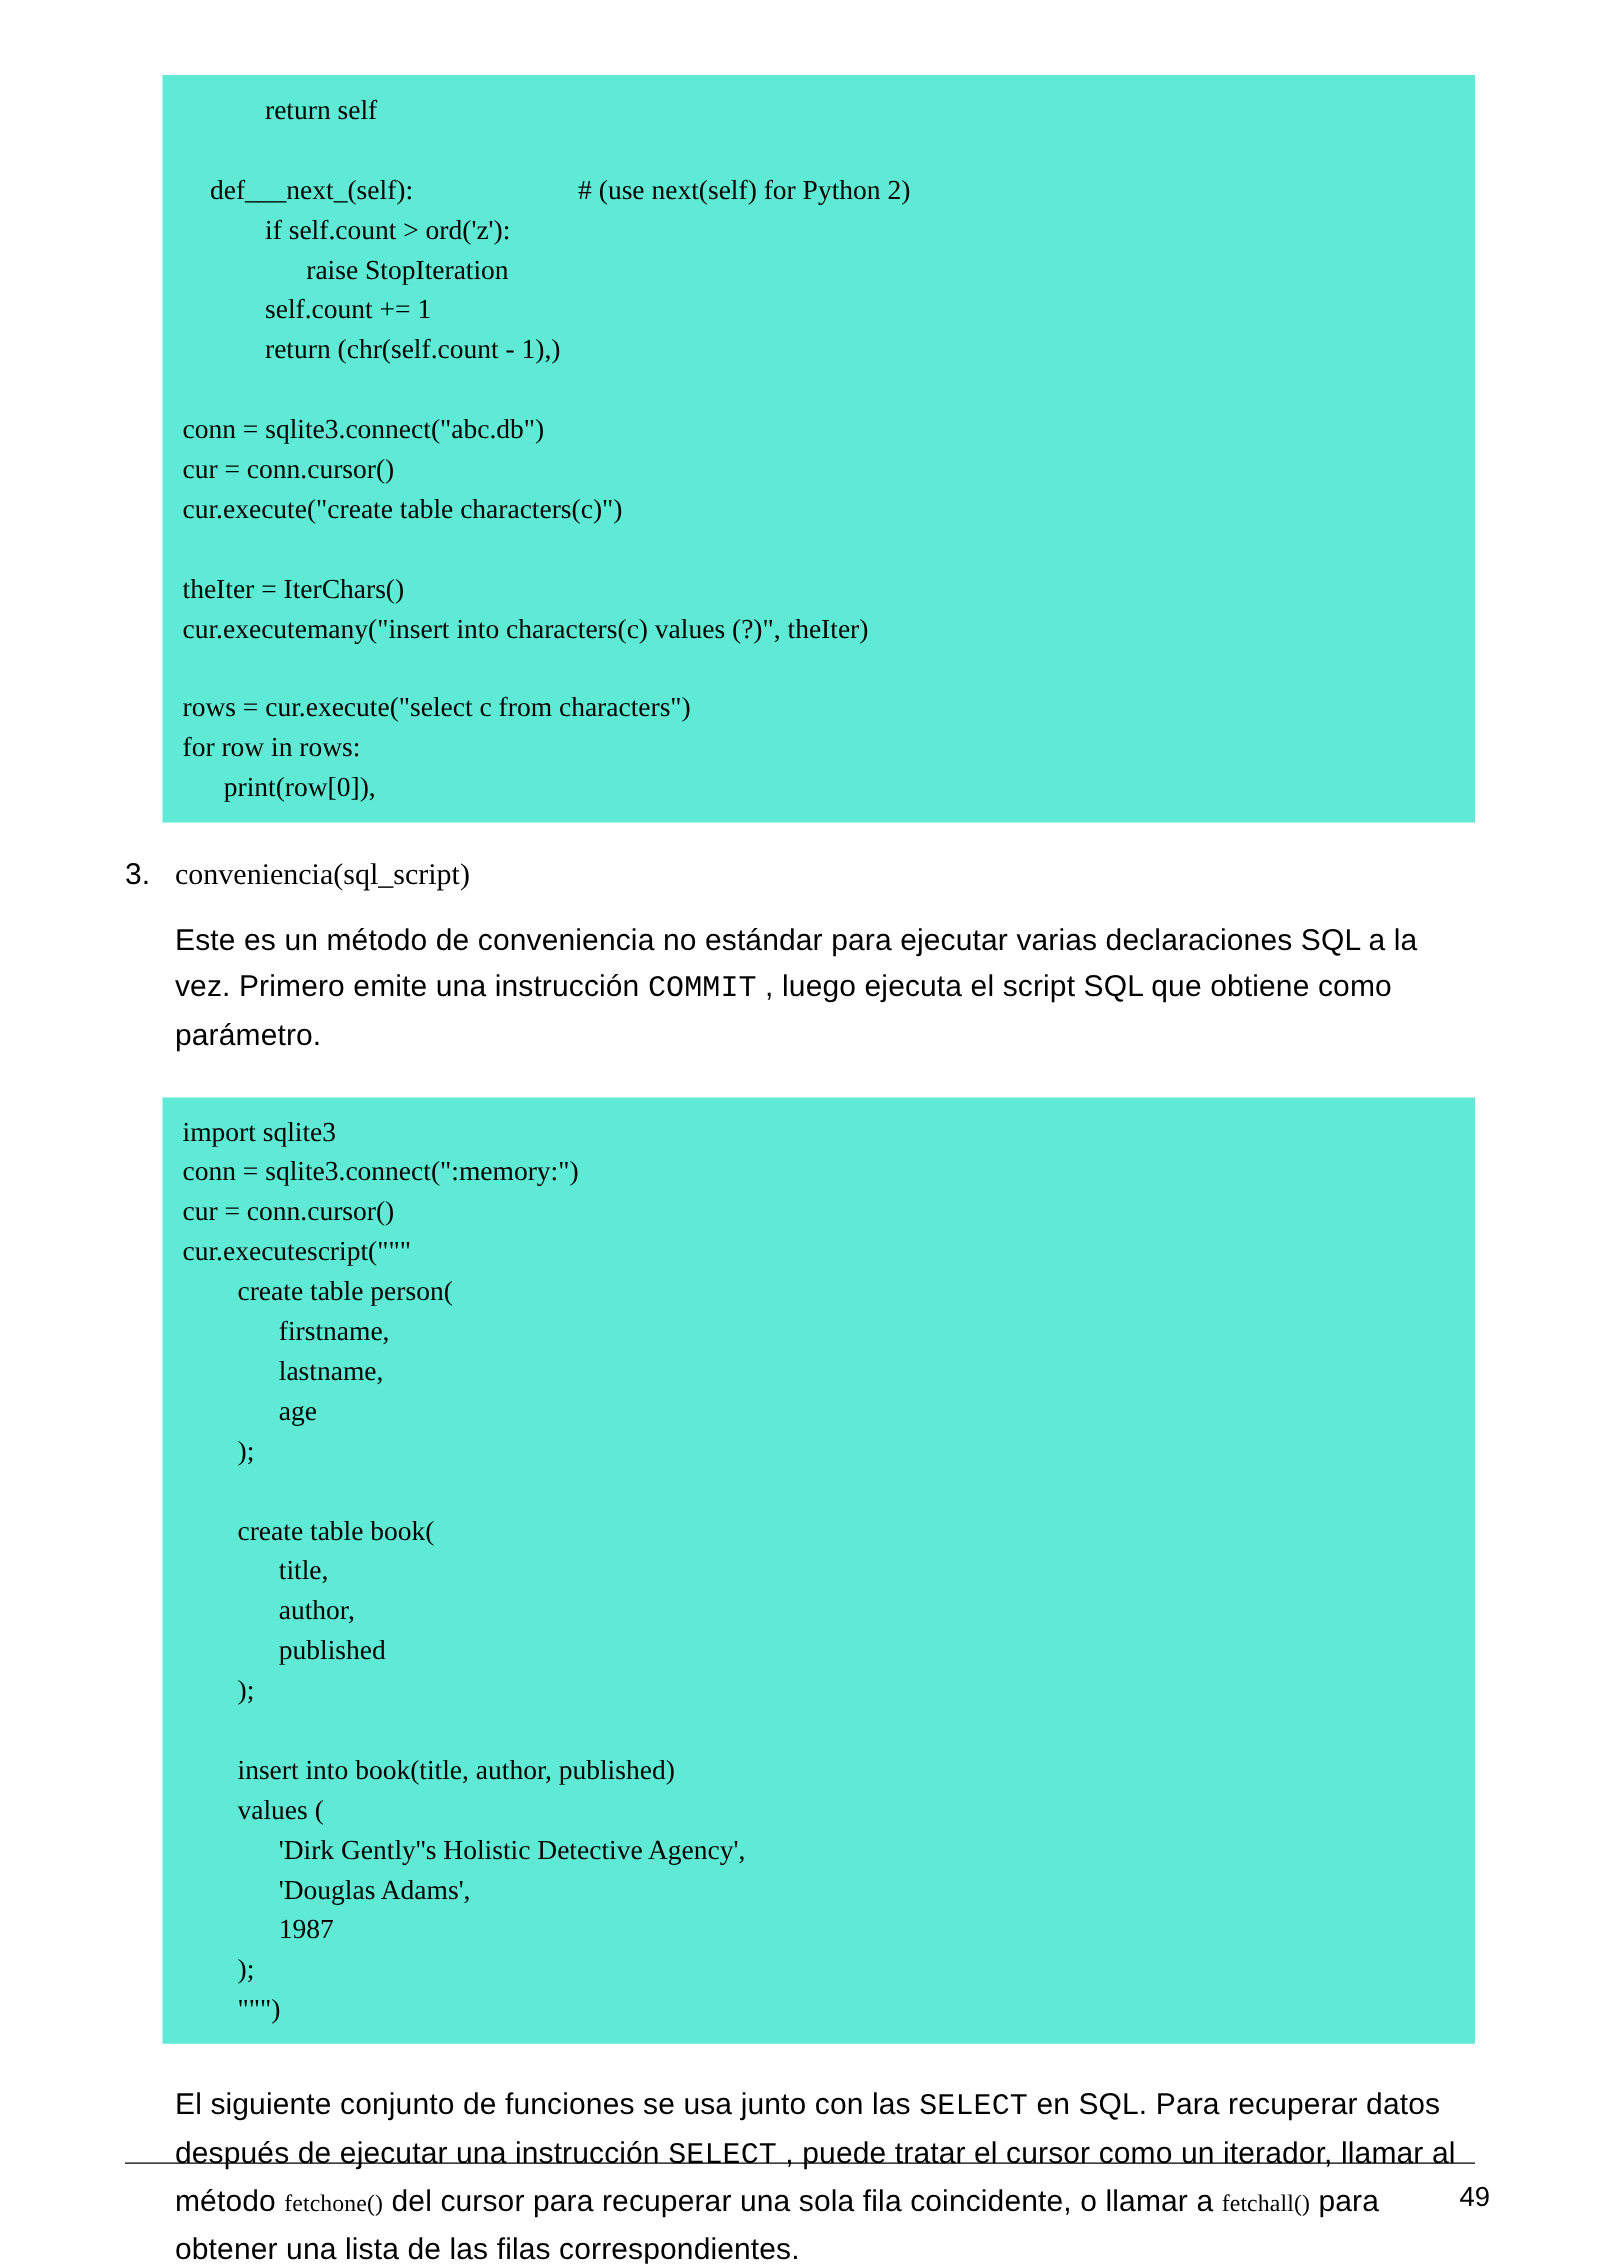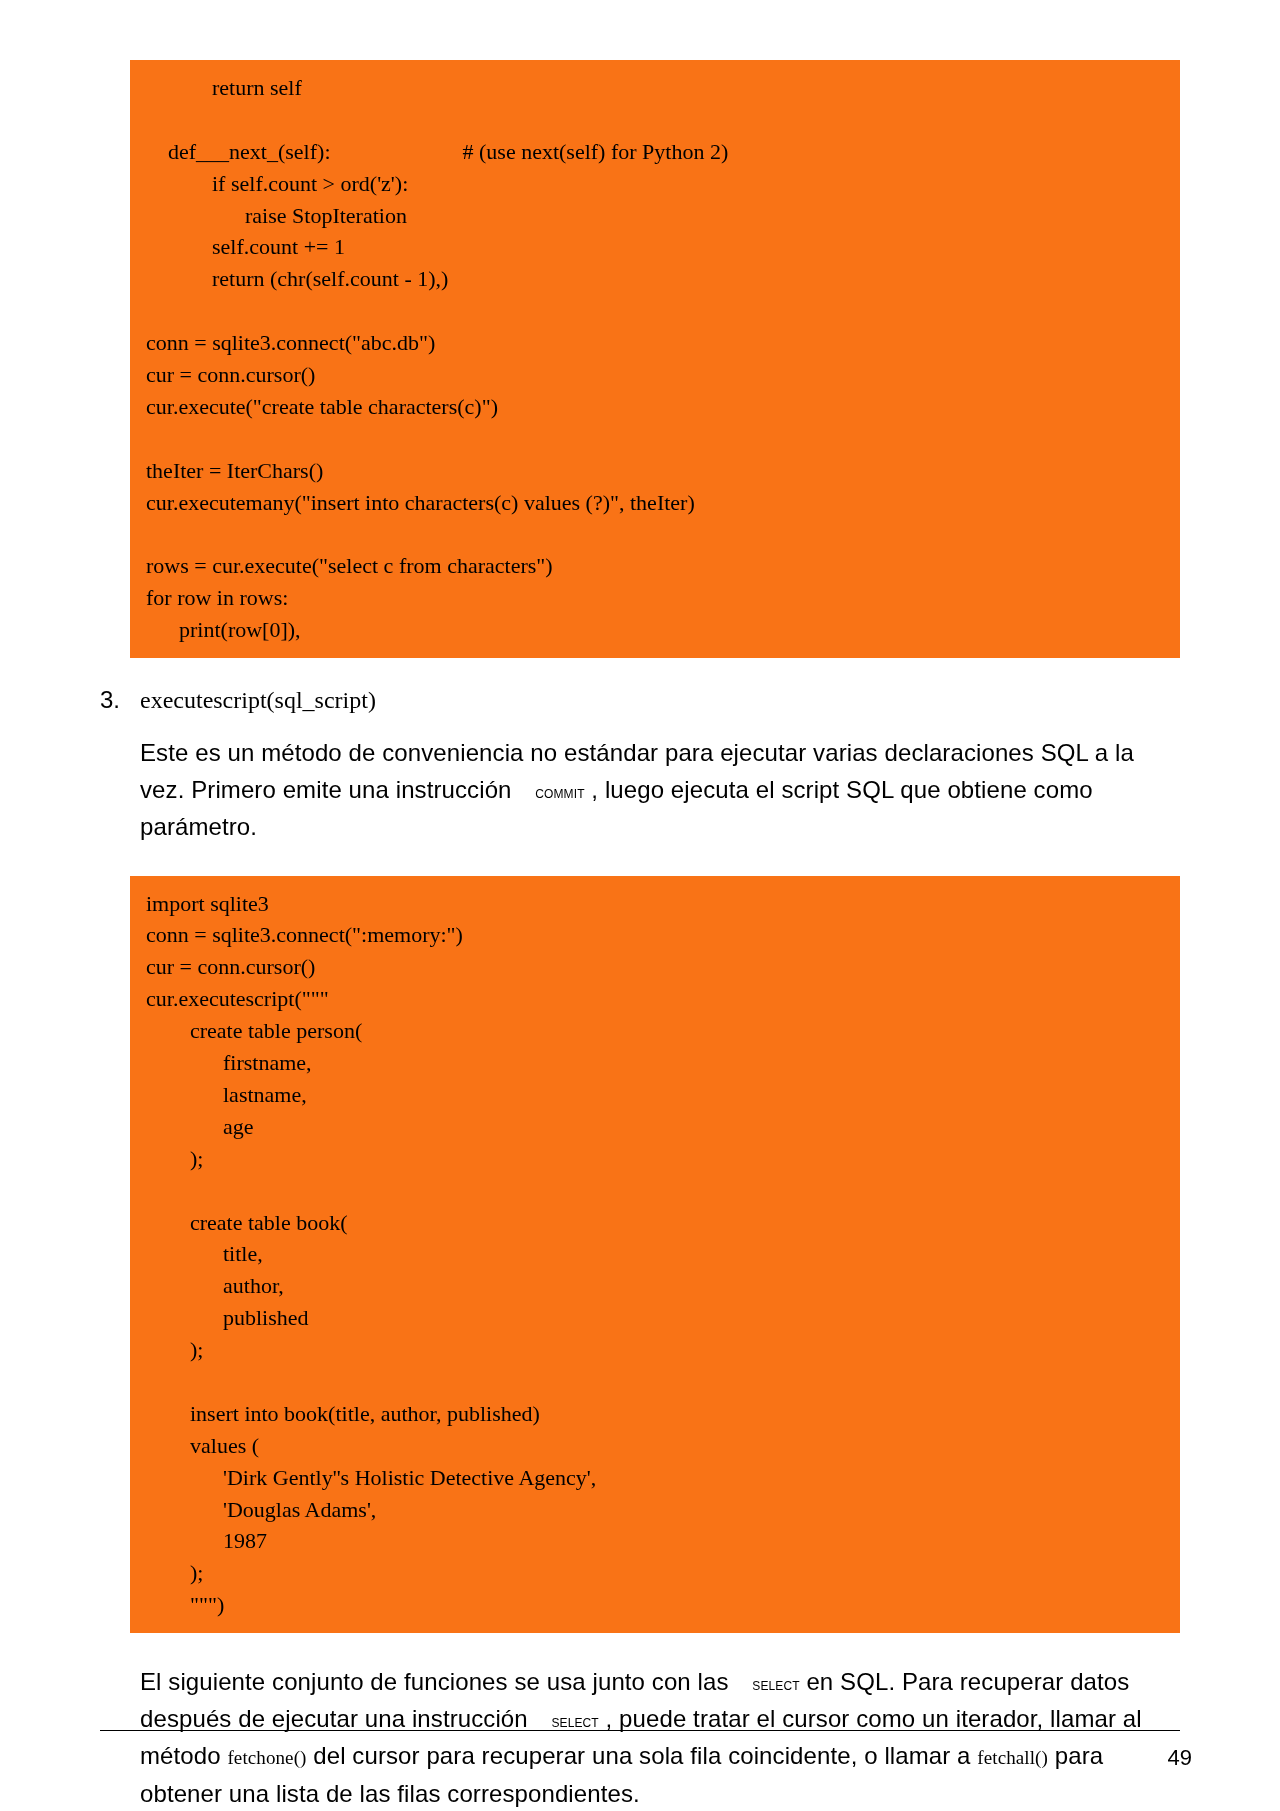--- a/index.html
+++ b/index.html
@@ -13,21 +13,21 @@
     color: #000000;
   }
   .page {
     box-sizing: border-box;
     padding: 60px 100px 40px 100px;
     width: 1280px;
     height: 1811px;
     position: relative;
   }
   .code-block {
-    background: #f97316;
+    background: #5eead4;
     padding: 12px 16px;
     font-family: Georgia, 'Times New Roman', serif;
     font-size: 22px;
     line-height: 1.45;
     white-space: pre;
     color: #000000;
     margin-left: 30px;
   }
   .list-row {
     display: flex;
@@ -51,24 +51,23 @@
     margin-left: 40px;
     margin-top: 18px;
     margin-bottom: 18px;
     letter-spacing: 0.1px;
   }
   .inline-code {
     font-family: Georgia, 'Times New Roman', serif;
     font-size: 19px;
   }
   .inline-small {
-    font-family: Liberation Sans, sans-serif;
-    font-size: 12px;
+    font-family: Liberation Mono, monospace;
+    font-size: 24px;
     font-variant: small-caps;
-    margin-left: 17px;
   }
   .footer-line {
     position: absolute;
     left: 100px;
     right: 100px;
     bottom: 80px;
     border-top: 1.5px solid #000000;
   }
   .page-number {
     position: absolute;
@@ -100,21 +99,21 @@
 
 theIter = IterChars()
 cur.executemany("insert into characters(c) values (?)", theIter)
 
 rows = cur.execute("select c from characters")
 for row in rows:
       print(row[0]),</div>
 
   <div class="list-row">
     <div class="list-num">3.</div>
-    <div class="list-title">executescript(sql_script)</div>
+    <div class="list-title">conveniencia(sql_script)</div>
   </div>
 
   <div class="body-text">
     <span class="para-line">Este es un método de conveniencia no estándar para ejecutar varias declaraciones SQL a la vez. Primero emite una instrucción </span><span class="inline-small">COMMIT</span><span class="para-line"> , luego ejecuta el script SQL que obtiene como parámetro.</span>
   </div>
 
 
   <div class="code-block" style="margin-top:30px;">import sqlite3
 conn = sqlite3.connect(":memory:")
 cur = conn.cursor()

